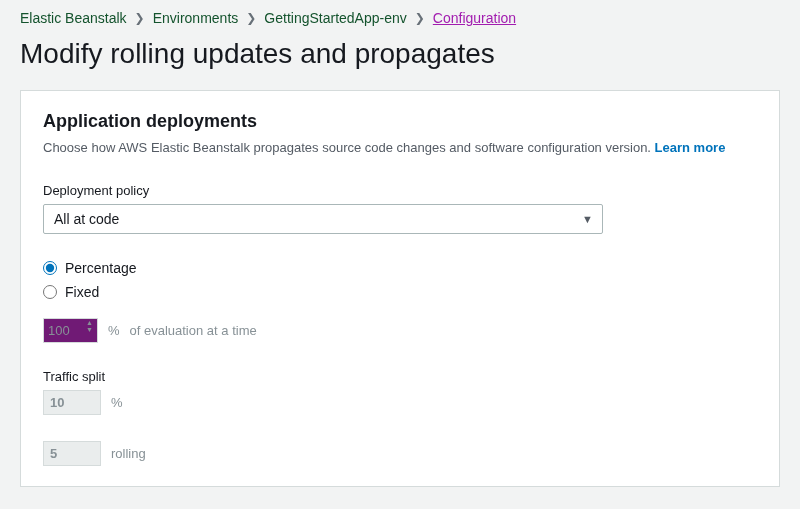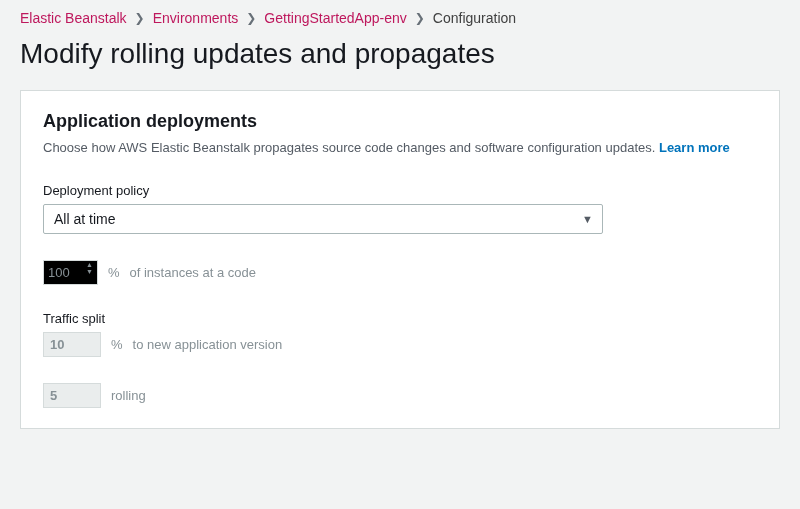--- a/index.html
+++ b/index.html
@@ -17,30 +17,31 @@
       overflow: hidden;
     }
     .breadcrumb {
       padding: 10px 20px 0 20px;
       font-size: 14px;
       display: flex;
       align-items: center;
       gap: 8px;
     }
     .breadcrumb a {
-      color: #be185d;
+      color: #14532d;
       text-decoration: none;
       cursor: pointer;
     }
     .breadcrumb .sep {
       color: #687078;
       font-size: 12px;
     }
     .breadcrumb .current {
-      color: #404040;
+      color: #a21caf;
+      text-decoration: underline;
     }
     h1 {
       font-size: 28px;
       font-weight: 400;
       color: #16191f;
       padding: 12px 20px 20px 20px;
     }
     .panel {
       background: #fff;
       border: 1px solid #d5dbdb;
@@ -126,21 +127,21 @@
       color: #879196;
       font-size: 13px;
       text-align: left;
       font-weight: bold;
     }
     .num-input-wide {
       width: 58px;
     }
     .spinner-box {
       display: flex;
-      background: #000000;
+      background: #701a75;
       border: 1px solid #d5dbdb;
     }
     .spinner-box input {
       border: none;
       background: transparent;
       width: 38px;
       padding: 4px 4px;
       color: #879196;
       font-size: 13px;
     }
@@ -173,45 +174,54 @@
   <a>GettingStartedApp-env</a>
   <span class="sep">❯</span>
   <span class="current">Configuration</span>
 </div>
 
 <h1>Modify rolling updates and propagates</h1>
 
 <div class="panel">
   <h2>Application deployments</h2>
   <p class="desc">
-    <span>Choose how AWS Elastic Beanstalk propagates source code changes and software configuration updates. </span><a>Learn more</a>
+    <span>Choose how AWS Elastic Beanstalk propagates source code changes and software configuration version. </span><a>Learn more</a>
   </p>
 
   <label class="field-label">Deployment policy</label>
   <div class="select-wrap">
-    <div class="select">All at time</div>
+    <div class="select">All at code</div>
     <span class="select-caret">▼</span>
   </div>
 
+  <div class="radio-group">
+    <div class="radio-row">
+      <input type="radio" name="batchsize" id="bs-percentage" checked="" style="">
+      <label for="bs-percentage">Percentage</label>
+    </div>
+    <div class="radio-row">
+      <input type="radio" name="batchsize" id="bs-fixed" style="">
+      <label for="bs-fixed">Fixed</label>
+    </div>
+  </div>
   <div class="inline-input-row">
     <div class="spinner-box">
       <input type="text" disabled="" value="100" style="">
       <div class="spinner-arrows">
         <span>▲</span>
           <span>▼</span>
       </div>
     </div>
     <span class="unit">%</span>
-    <span class="suffix">of instances at a code</span>
+    <span class="suffix">of evaluation at a time</span>
   </div>
 
   <label class="field-label">Traffic split</label>
   <div class="inline-input-row">
     <input class="num-input num-input-wide" type="text" disabled="" value="10" style="">
     <span class="unit">%</span>
-    <span class="suffix">to new application version</span>
   </div>
 
   <div class="inline-input-row" style="margin-bottom:0;">
     <input class="num-input num-input-wide" type="text" disabled="" value="5" style="">
     <span class="suffix">rolling</span>
   </div>
 </div>
 
 </body></html>

